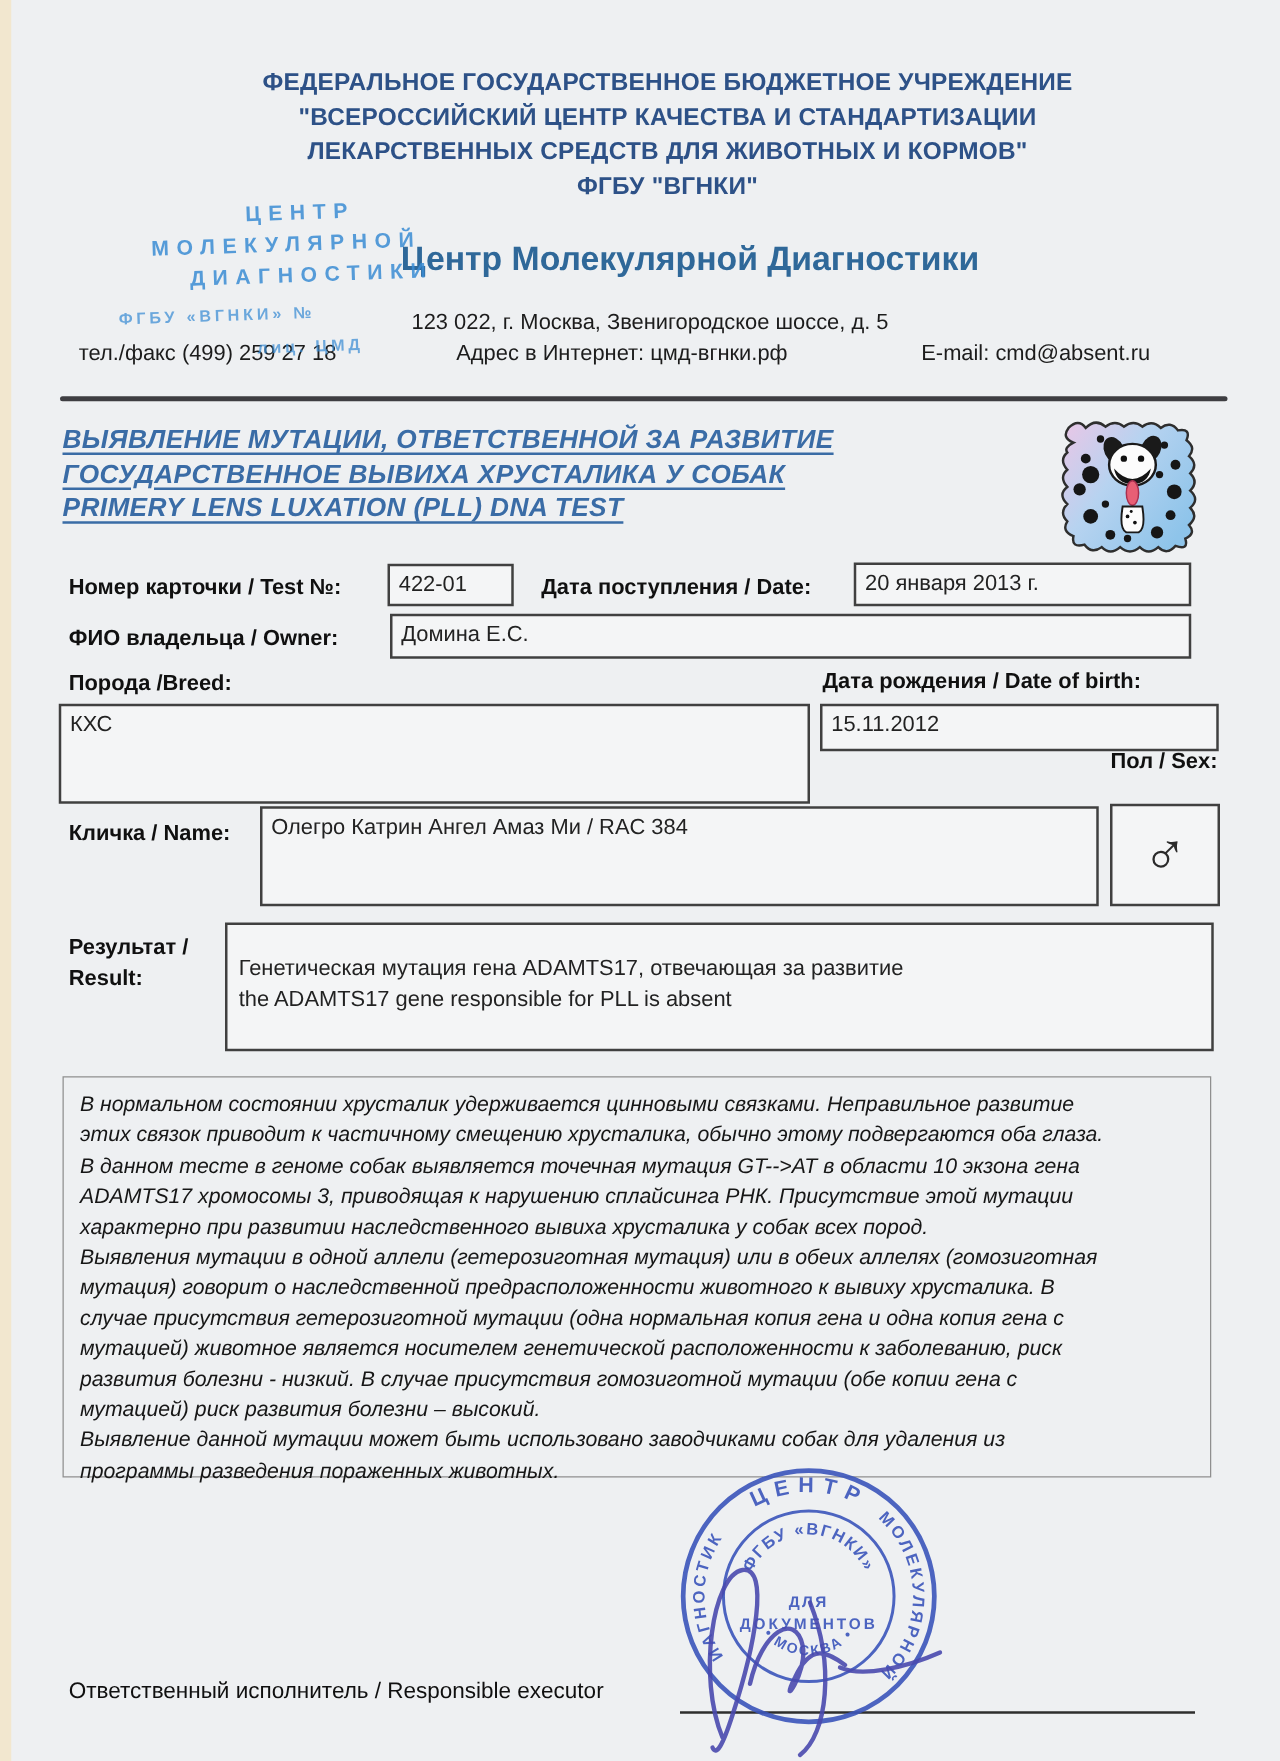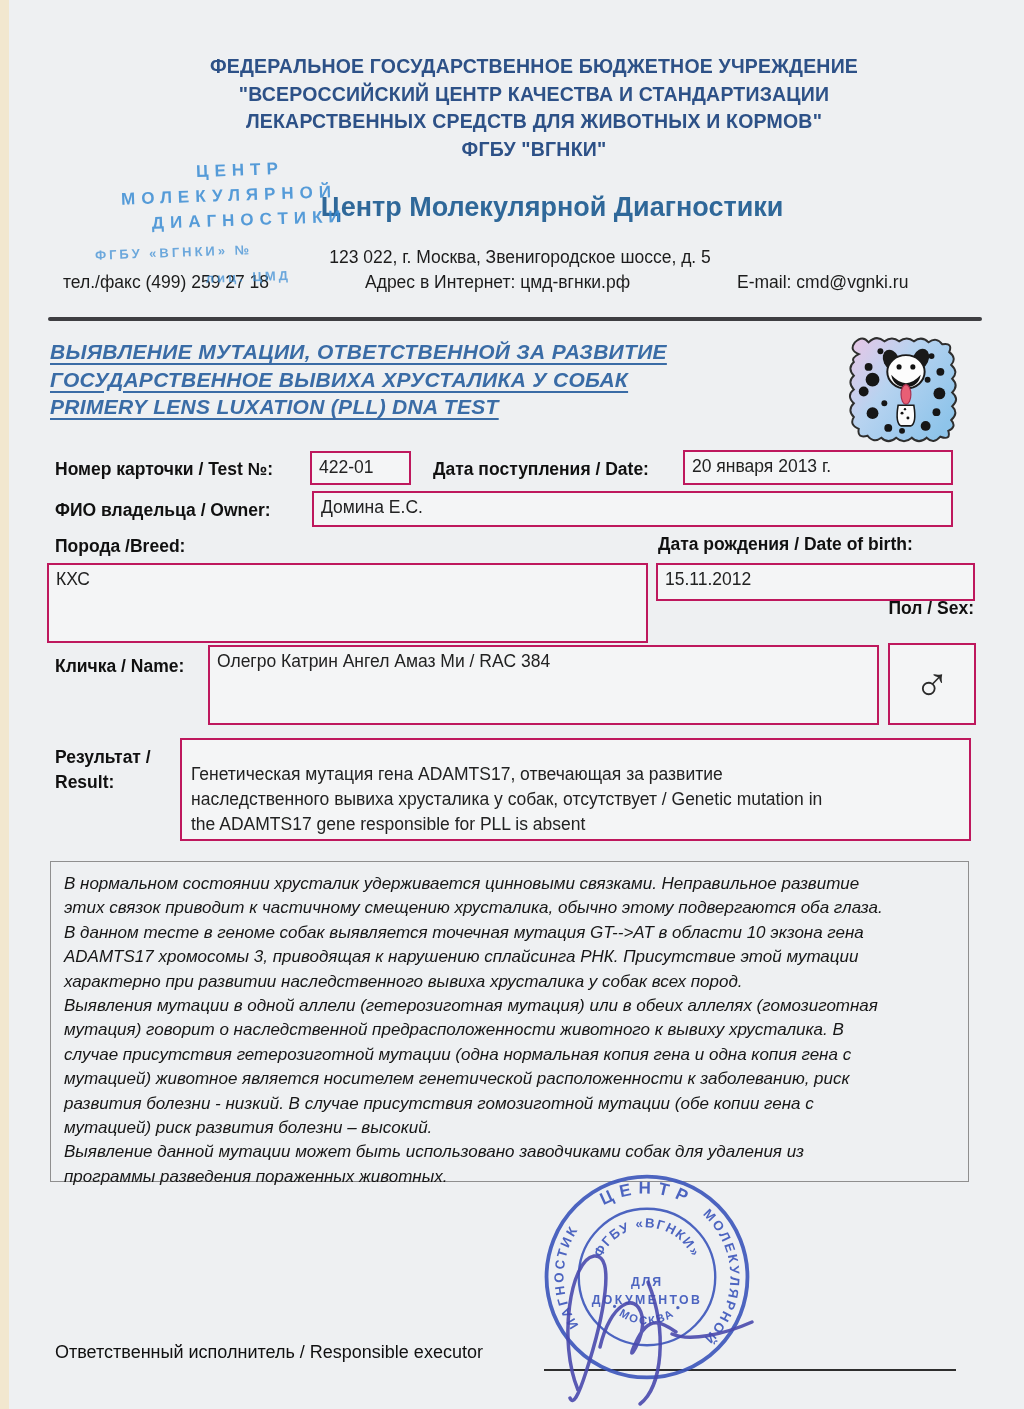--- a/index.html
+++ b/index.html
@@ -38,21 +38,21 @@
   
   .flabel{position:absolute; font-size:17.5px; font-weight:bold; color:#101010; white-space:nowrap;}
   #lbl-testno{left:55px; top:459px;}
   #lbl-date{left:433px; top:459px;}
   #lbl-owner{left:55px; top:500px;}
   #lbl-breed{left:55px; top:536px;}
   #lbl-dob{left:658px; top:534px;}
   #lbl-sex{left:850px; top:598px; width:124px; text-align:right;}
   #lbl-name{left:55px; top:656px;}
   #lbl-result{left:55px; top:745px; line-height:25px;}
-  .fbox{position:absolute; border:2px solid #be185d; font-size:17.5px; color:#222;
+  .fbox{position:absolute; border:2px solid #404040; font-size:17.5px; color:#222;
     padding:4px 7px; box-sizing:border-box; background:rgba(255,255,255,.35); white-space:nowrap;}
   #box-testno{left:310px; top:451px; width:101px; height:34px;}
   #box-date{left:683px; top:450px; width:270px; height:35px;}
   #box-owner{left:312px; top:491px; width:641px; height:36px;}
   #box-breed{left:47px; top:563px; width:601px; height:80px;}
   #box-dob{left:656px; top:563px; width:319px; height:38px;}
   #box-name{left:208px; top:645px; width:671px; height:80px;}
   #box-sex{left:888px; top:643px; width:88px; height:82px; text-align:center;
     font-size:48px; line-height:80px; padding:0; color:#2b2b2b;}
   #box-result{left:180px; top:738px; width:791px; height:103px; line-height:25px;
@@ -86,21 +86,21 @@
     <div class="lic l2">МОЛЕКУЛЯРНОЙ</div>
     <div class="lic l3">ДИАГНОСТИКИ</div>
     <div class="lic l4">ФГБУ «ВГНКИ» №</div>
     <div class="lic l5">лиц. ЦМД</div>
   </div>
 
   <div class="center-title">Центр Молекулярной Диагностики</div>
   <div class="address">123 022, г. Москва, Звенигородское шоссе, д. 5</div>
   <div class="contact phone">тел./факс (499) 259 27 18</div>
   <div class="contact internet">Адрес в Интернет: цмд-вгнки.рф</div>
-  <div class="contact email">E-mail: cmd@vgnki.ru</div>
+  <div class="contact email">E-mail: cmd@absent.ru</div>
 
   <div class="rule"></div>
 
   <div class="test-title">
       <div class="title-line">ВЫЯВЛЕНИЕ МУТАЦИИ, ОТВЕТСТВЕННОЙ ЗА РАЗВИТИЕ</div>
       <div class="title-line">ГОСУДАРСТВЕННОЕ ВЫВИХА ХРУСТАЛИКА У СОБАК</div>
       <div class="title-line">PRIMERY LENS LUXATION (PLL) DNA TEST</div>
     </div>
 
   <svg class="dog-stamp" viewBox="0 0 120 115">
@@ -157,21 +157,20 @@
 
   <div class="fbox" id="box-testno">422-01</div>
   <div class="fbox" id="box-date">20 января 2013 г.</div>
   <div class="fbox" id="box-owner">Домина Е.С.</div>
   <div class="fbox" id="box-breed">КХС</div>
   <div class="fbox" id="box-dob">15.11.2012</div>
   <div class="fbox" id="box-name">Олегро Катрин Ангел Амаз Ми / RAC 384</div>
   <div class="fbox" id="box-sex">♂</div>
   <div class="fbox" id="box-result">
       <div class="result-line">Генетическая мутация гена ADAMTS17, отвечающая за развитие</div>
-      <div class="result-line">наследственного вывиха хрусталика  у собак, отсутствует / Genetic mutation in</div>
       <div class="result-line">the ADAMTS17 gene responsible for PLL is absent</div>
     </div>
 
   <div class="info-box">
       <div class="info-line">В нормальном состоянии хрусталик удерживается цинновыми связками. Неправильное развитие</div>
       <div class="info-line">этих связок приводит к частичному смещению хрусталика, обычно этому подвергаются оба глаза.</div>
       <div class="info-line">В данном тесте в геноме собак выявляется точечная мутация GT--&gt;AT в области 10 экзона гена</div>
       <div class="info-line">ADAMTS17 хромосомы 3, приводящая к нарушению сплайсинга РНК. Присутствие этой мутации</div>
       <div class="info-line">характерно при развитии наследственного вывиха хрусталика  у собак всех пород.</div>
       <div class="info-line">Выявления мутации в одной аллели (гетерозиготная мутация) или в обеих аллелях (гомозиготная</div>

